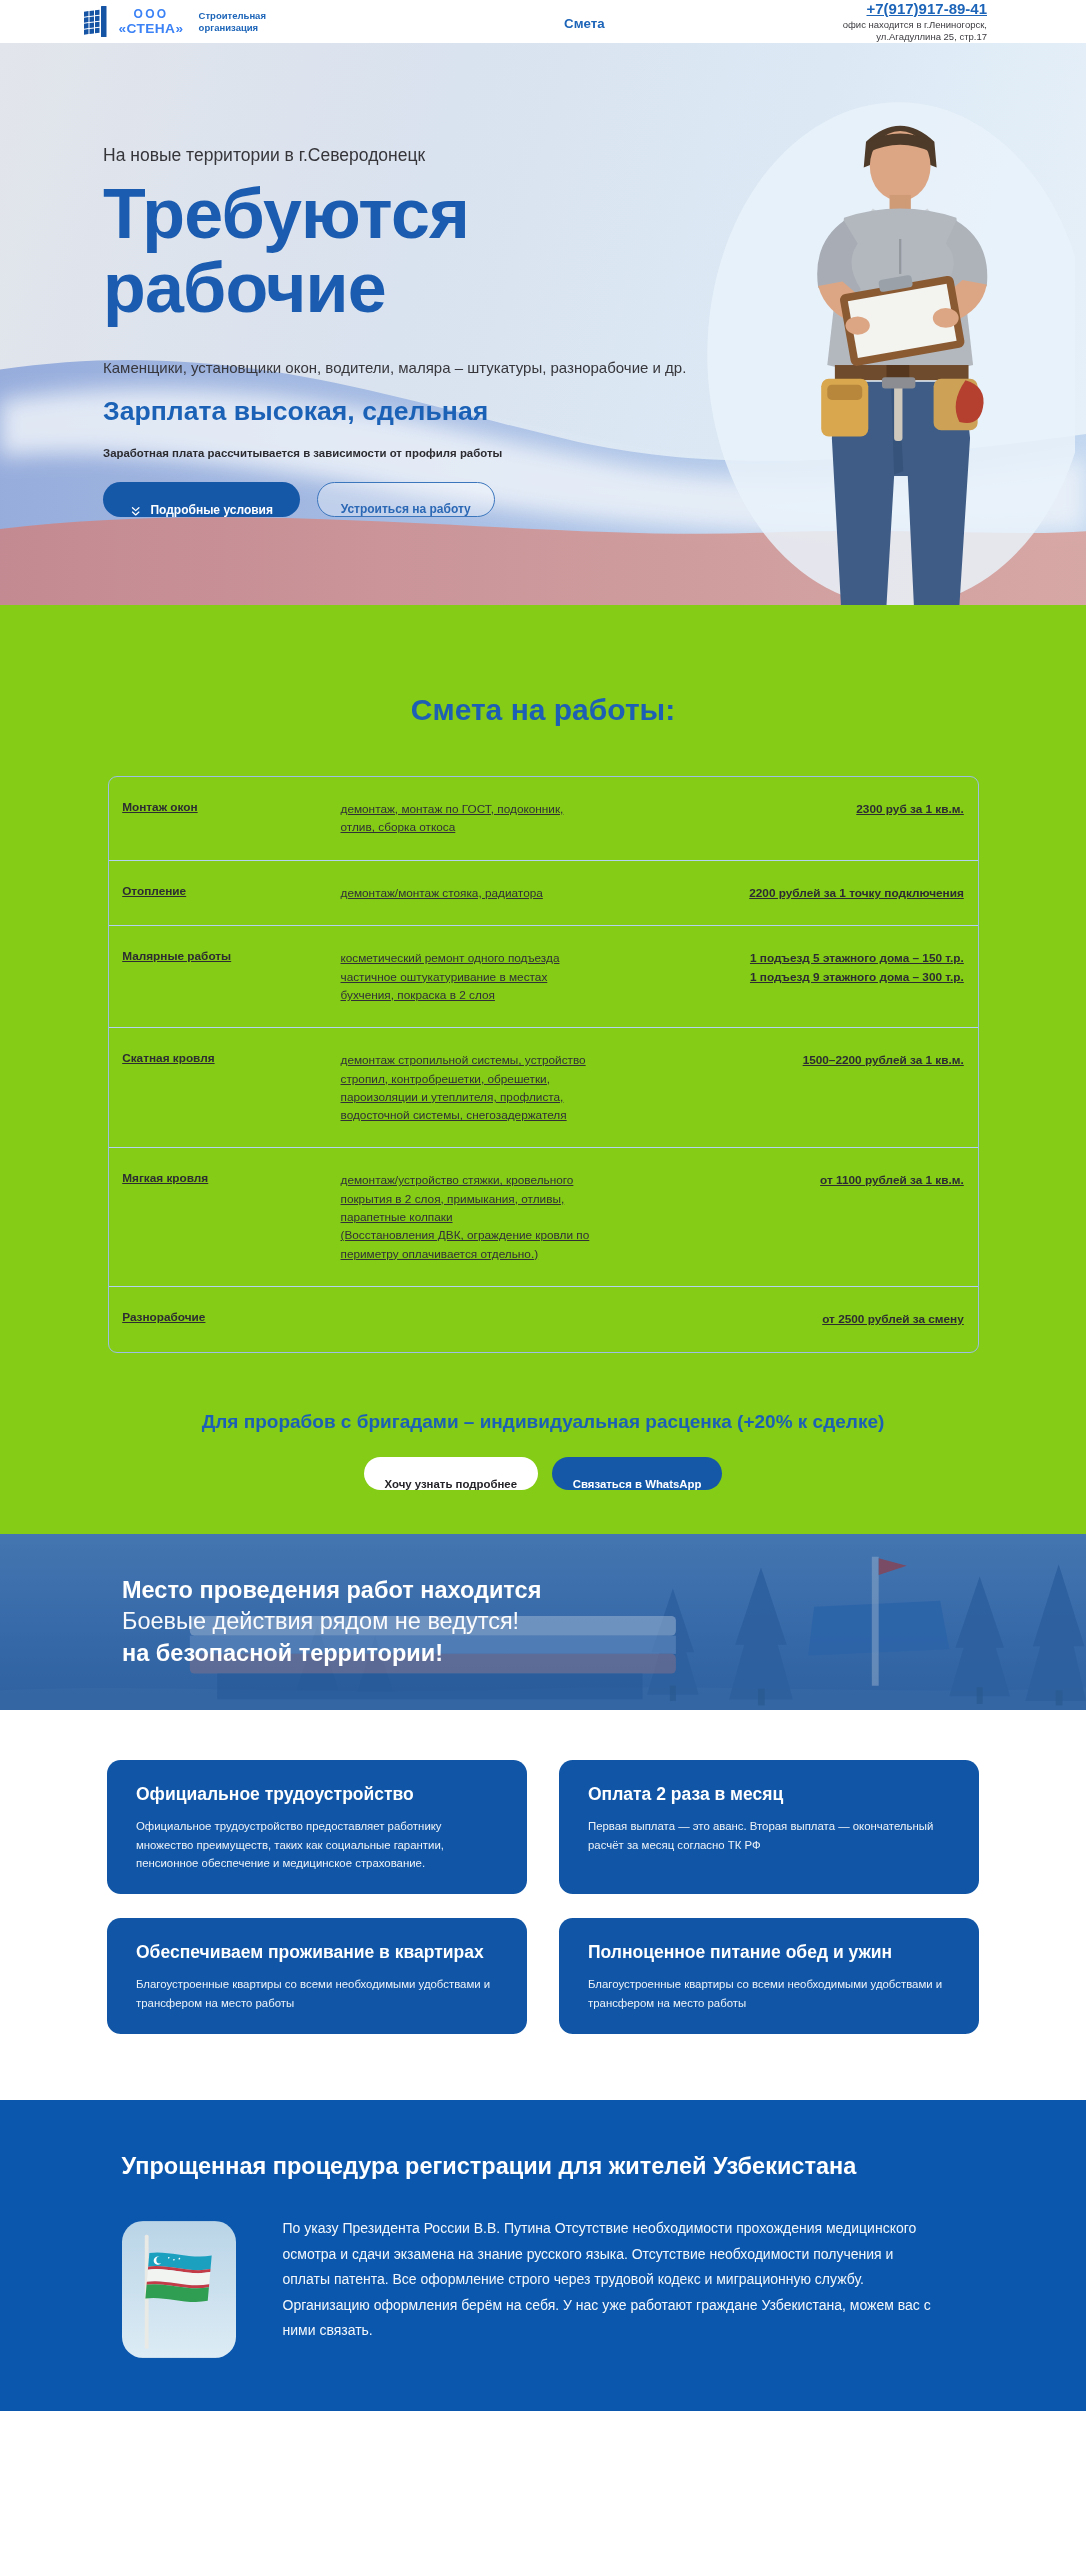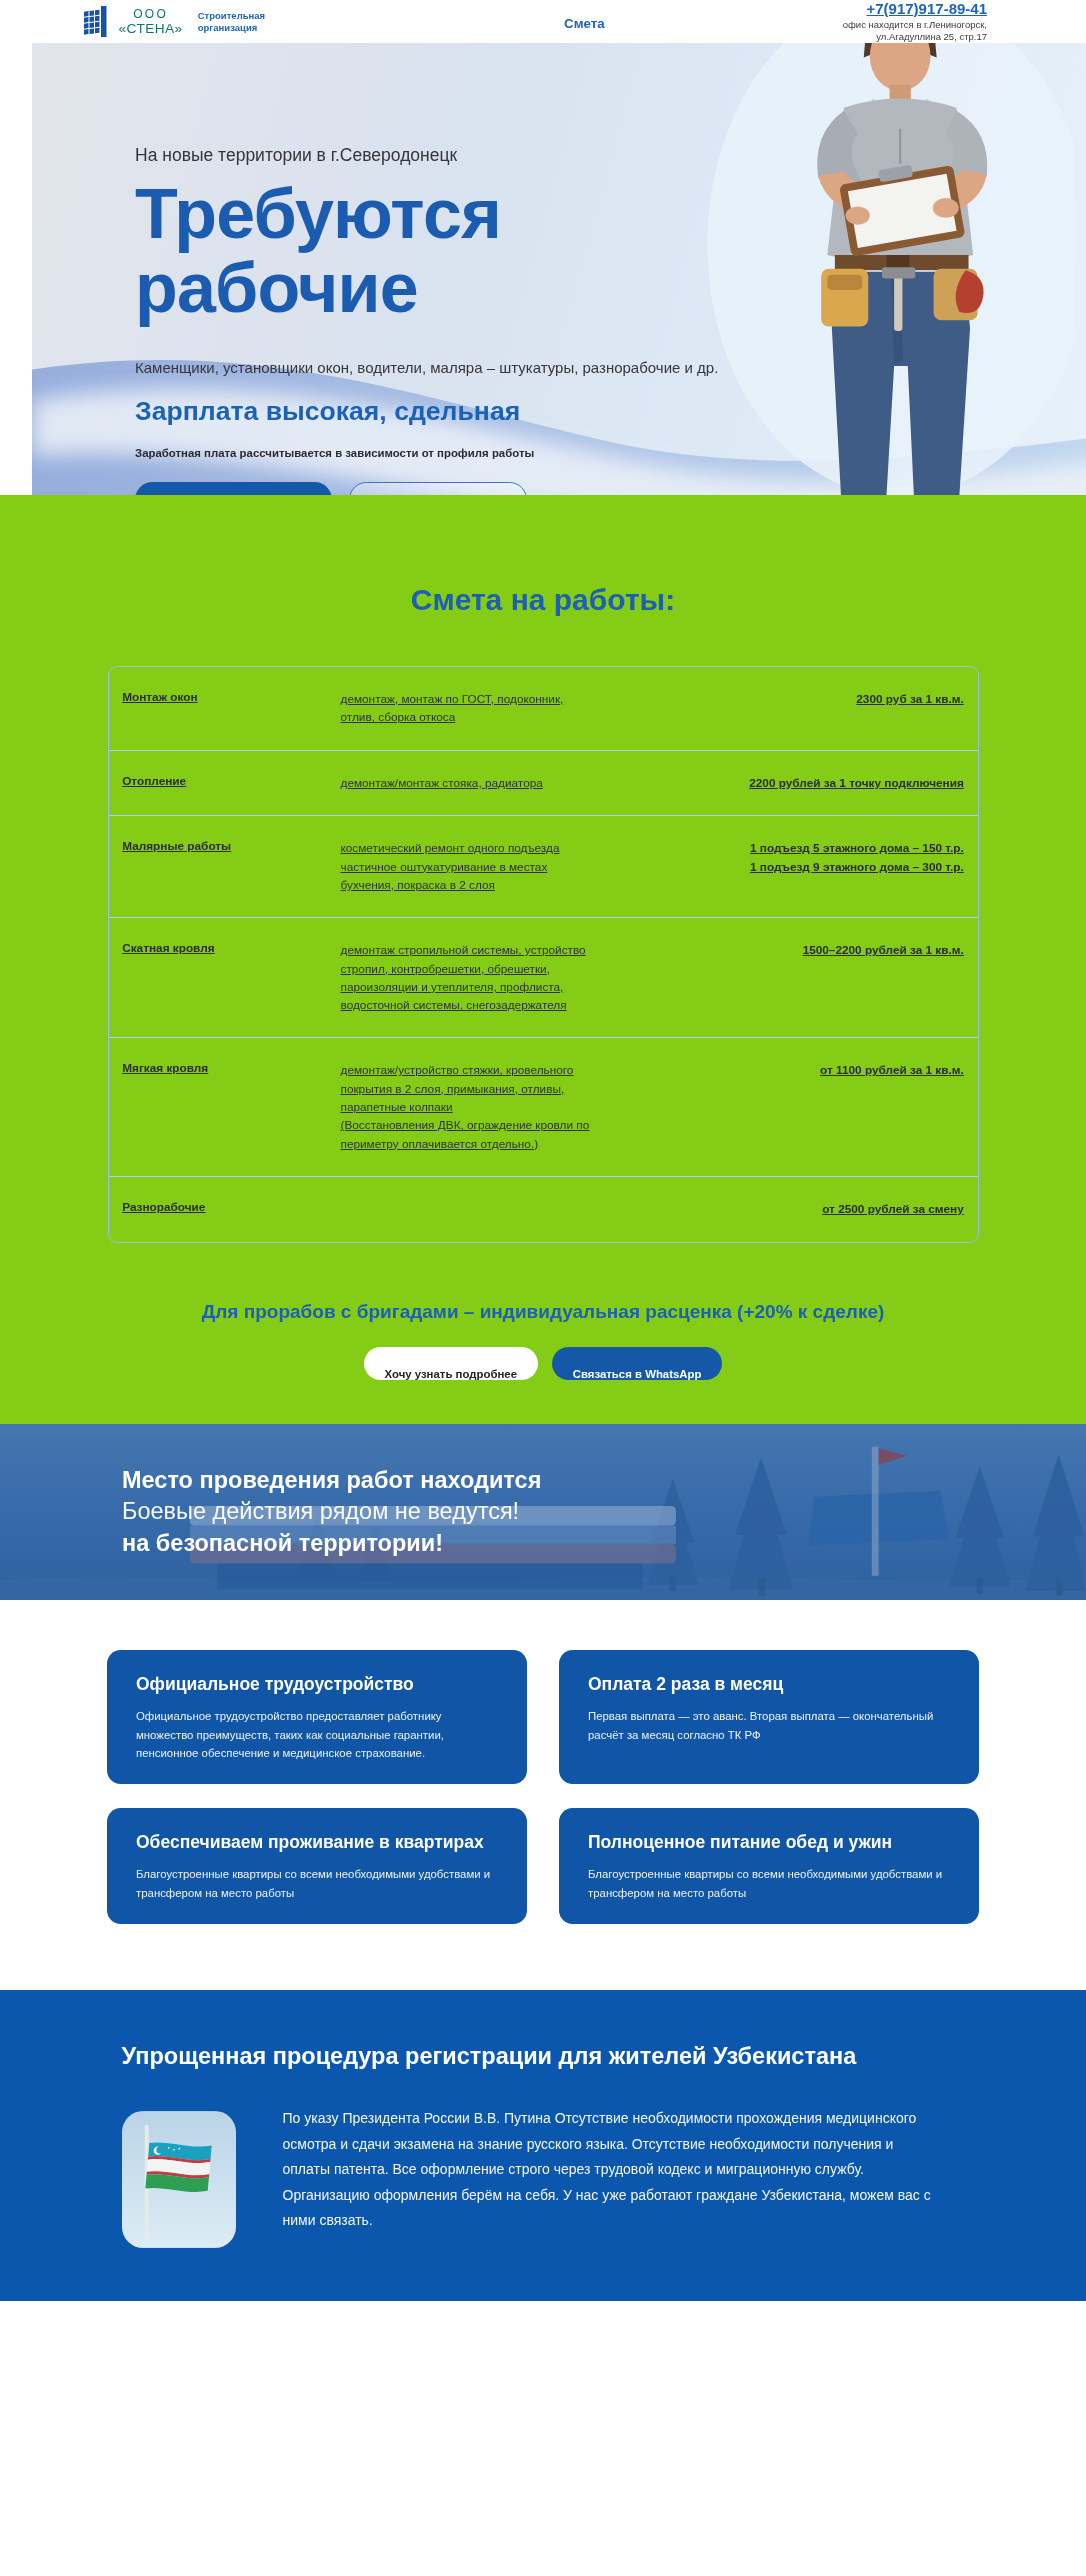--- a/index.html
+++ b/index.html
@@ -3,33 +3,33 @@
 <meta charset="utf-8">
 <style>
   html,body{margin:0;padding:0;}
   body{width:1086px;background:#fff;font-family:"Liberation Sans",sans-serif;color:#2c2c31;}
   .page{width:1086px;position:relative;}
 
   
   .header{height:43px;background:#fff;display:flex;align-items:center;position:relative;}
   .logo{display:flex;align-items:center;gap:7.6px;margin-left:81px;cursor:pointer;text-decoration:none;}
   .logo-icon svg{display:block;width:30px;height:33px;}
-  .logo-text{color:#0f766e;font-weight:normal;text-align:center;line-height:1;}
+  .logo-text{color:#3b82f6;font-weight:bold;text-align:center;line-height:1;}
   .logo-line1{font-size:12px;letter-spacing:2.3px;}
   .logo-line2{font-size:13.7px;margin-top:2.3px;letter-spacing:0.4px;}
   .logo-tagline{color:#1c64b8;font-weight:bold;font-size:9.5px;line-height:1.25;margin-left:7.6px;}
   .nav{position:absolute;left:553px;top:16px;height:43px;display:flex;align-items:center;gap:23px;flex-direction:column;}
   .nav-link{color:#1c64b8;font-weight:bold;font-size:13.3px;text-decoration:none;cursor:pointer;}
   .contact{margin-left:auto;margin-right:99px;text-align:right;}
   .phone{display:block;color:#1c64b8;font-weight:bold;font-size:15px;text-decoration:underline;cursor:pointer;}
   .address{font-size:9.5px;color:#3b3b40;line-height:1.3;margin-top:2.3px;}
 
   
-  .hero{height:452px;position:relative;overflow:hidden;
-        background:linear-gradient(105deg,#e2e5eb 0%,#d9e2ef 38%,#dce9f5 68%,#e7f1f9 100%);margin-left:32px;}
+  .hero{height:562px;position:relative;overflow:hidden;
+        background:linear-gradient(105deg,#e2e5eb 0%,#d9e2ef 38%,#dce9f5 68%,#e7f1f9 100%);}
   .hero-bg{position:absolute;inset:0;z-index:1;}
   .hero-bg svg{display:block;}
   .hero-photo{position:absolute;right:10.6px;bottom:0;z-index:2;}
   .hero-photo svg{display:block;}
   .hero-content{position:relative;z-index:3;padding:102px 0 0 103px;max-width:699px;}
   .kicker{font-size:17.5px;color:#35353a;}
   .hero-title{color:#1b5cb0;font-weight:bold;font-size:70px;line-height:1.07;margin-top:10.6px;letter-spacing:-0.8px;}
   .hero-sub{font-size:15px;color:#37373c;margin-top:33px;}
   .salary-title{color:#1b62b6;font-weight:bold;font-size:26.6px;margin-top:20px;}
   .salary-note{font-size:11.4px;font-weight:bold;color:#2b2b30;margin-top:20px;}

